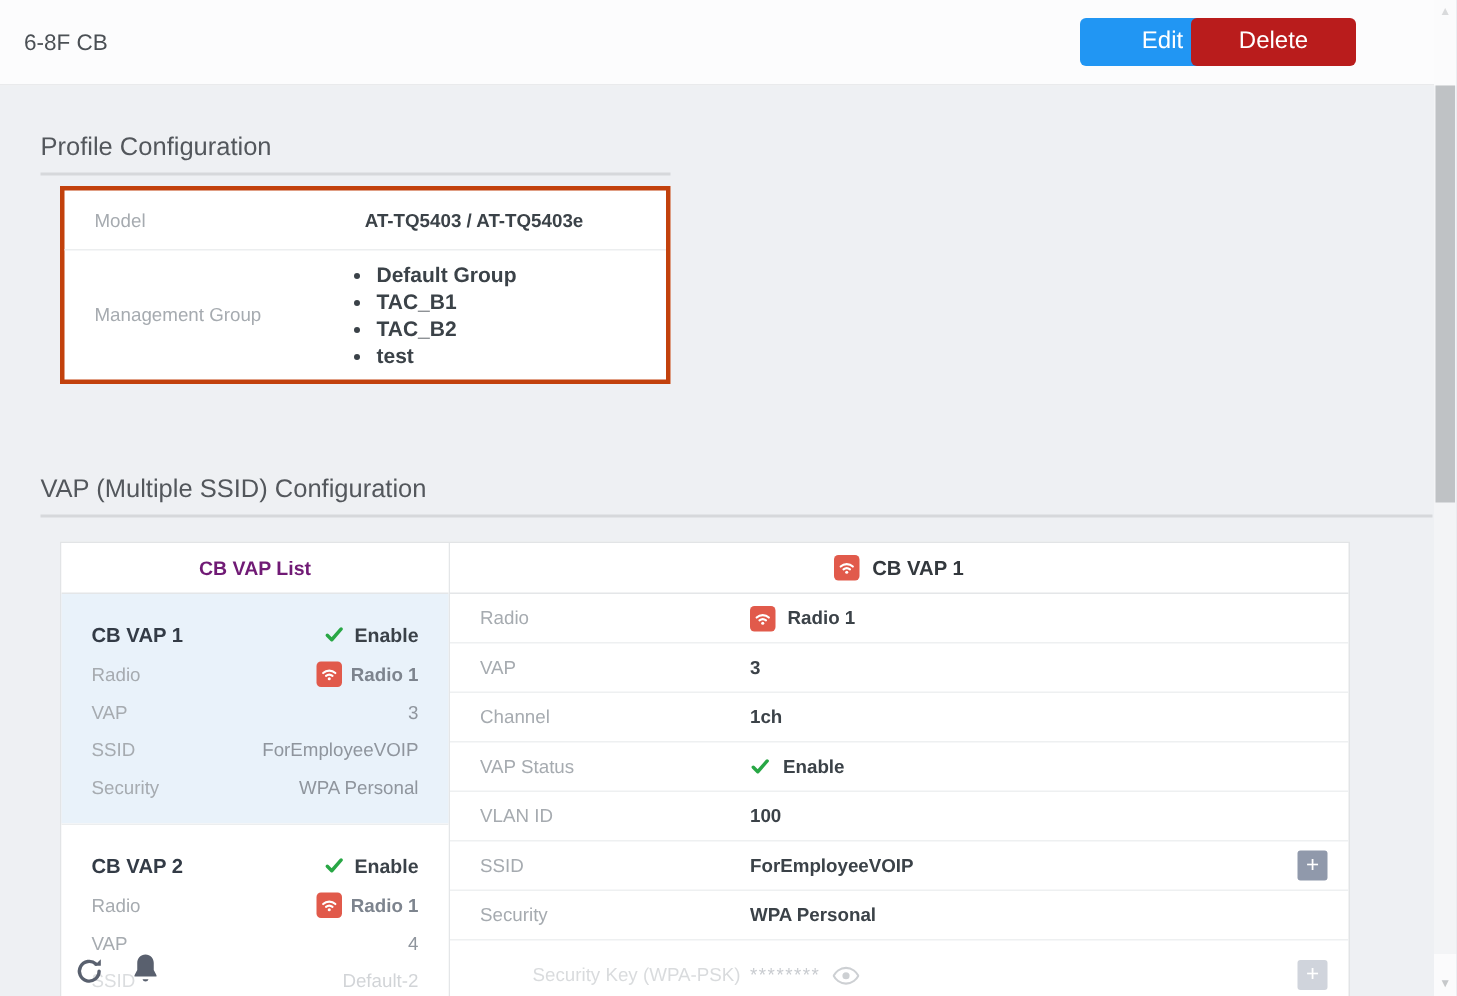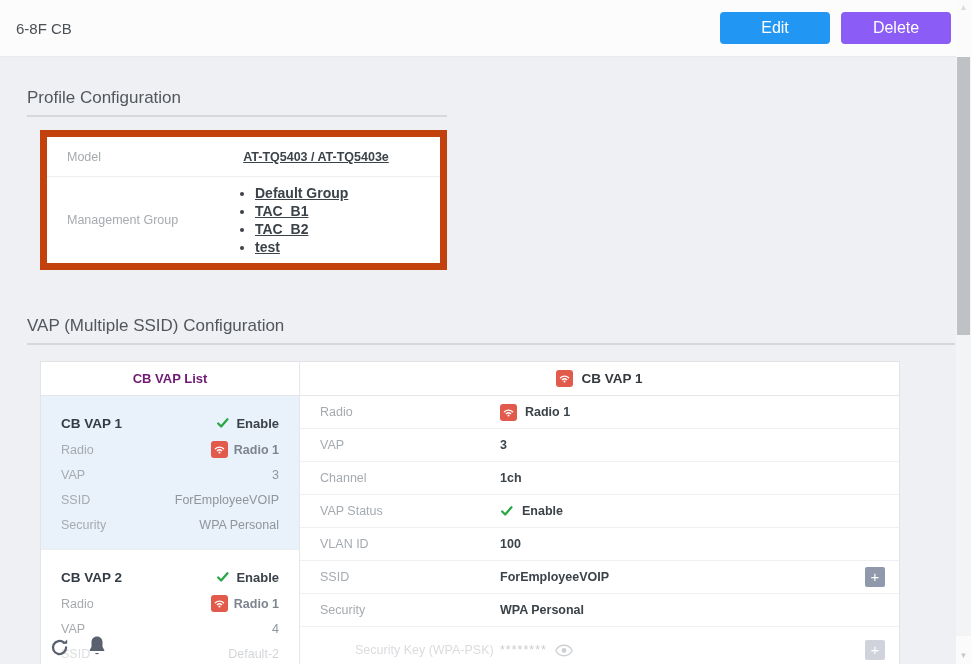--- a/index.html
+++ b/index.html
@@ -13,46 +13,46 @@
   .topbar {
     position:absolute; top:0; left:0; width:956px; height:57px;
     background:#fcfcfd; border-bottom:1px solid #e9eaec; z-index:5;
   }
   .page-title {
     position:absolute; left:16px; top:20px; font-size:15px; color:#4b5055;
   }
   .btn { position:absolute; top:12px; height:32px; width:110px; border:none;
     border-radius:4px; color:#fff; font-size:16px; font-family:inherit; cursor:pointer; }
   .btn-edit { left:720px; background:#2196f3; }
-  .btn-delete { left:841px; background:#8b5cf6; }
+  .btn-delete { left:794px; background:#b91c1c; }
   
   .scrollbar { position:absolute; right:0; top:0; width:15px; height:664px; background:#f3f4f6; z-index:9; }
   .sb-top { position:absolute; top:0; left:0; right:0; height:57px; background:#fbfbfc; }
   .sb-up { position:absolute; top:3px; left:0; width:15px; text-align:center; font-size:8px; color:#d9dadc; }
   .sb-thumb { position:absolute; top:57px; left:1px; width:13px; height:278px; background:#bfc2c5; }
   .sb-bottom { position:absolute; bottom:0; left:0; right:0; height:28px; background:#fbfbfc; }
   .sb-down { position:absolute; bottom:4px; left:0; width:15px; text-align:center; font-size:8px; color:#c6c8ca; }
   
   .section-title { position:absolute; left:27px; font-size:17px; color:#53575c; font-weight:400;text-align:center; }
   .st-1 { top:88px; }
   .st-2 { top:316px; }
   .rule { position:absolute; left:27px; height:0; border-top:2px solid #d6d8db; }
   .rule-1 { top:115px; width:420px; }
   .rule-2 { top:343px; width:928px; }
   
   .profile-table {
-    position:absolute; left:40px; top:130px; width:407px; background:#fff;
-    border:7px solid #c2410c;
+    position:absolute; left:40px; top:124px; width:407px; background:#fff;
+    border:3px solid #c2410c;
   }
   .p-row { display:flex; }
   .p-row + .p-row { border-top:1px solid #eceeef; }
   .p-row-1 { height:39px; align-items:center; }
   .p-row-2 { height:87px; align-items:center; }
   .p-label { width:145px; padding-left:20px; font-size:12.5px; color:#a6abb0; }
-  .p-value { flex:1; text-align:center; font-size:12.5px; font-weight:bold; color:#3b4248;text-decoration:underline; }
+  .p-value { flex:1; text-align:center; font-size:12.5px; font-weight:bold; color:#3b4248; }
   .mg-list { list-style:disc; text-align:left; padding-left:63px; font-size:14px; font-weight:bold; color:#3b4248; }
   .mg-list li { line-height:18px; }
   
   .vap-table {
     position:absolute; left:40px; top:361px; width:860px; height:310px;
     background:#fff; border:1px solid #e2e4e6; display:flex;
   }
   .vap-left { width:259px; border-right:1px solid #e4e6e8; }
   .vap-list-header {
     height:34px; line-height:34px; text-align:center; font-size:13px; font-weight:bold;

